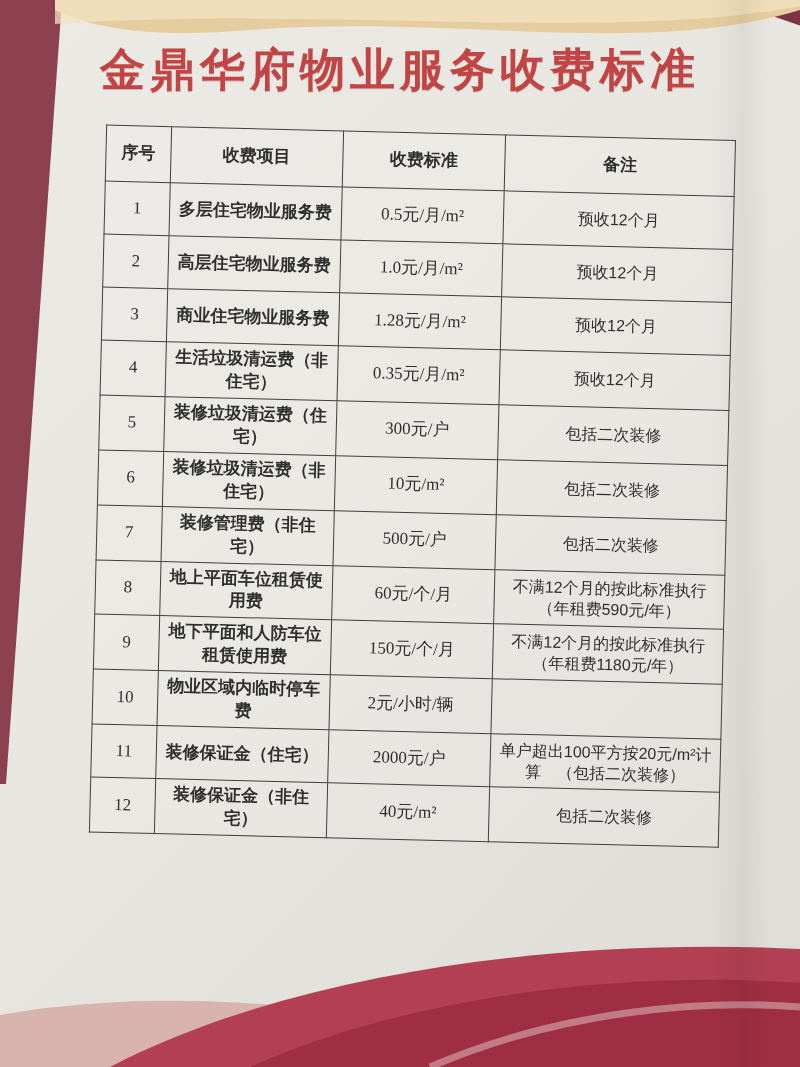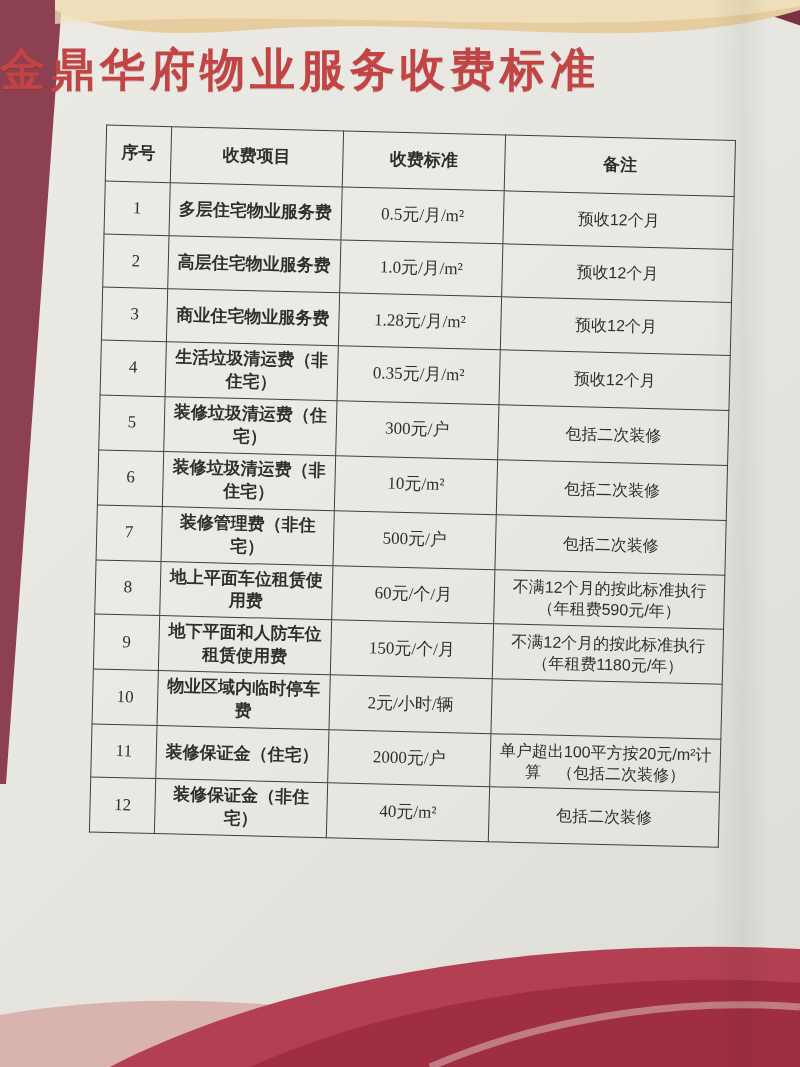--- a/index.html
+++ b/index.html
@@ -34,20 +34,21 @@
     position:absolute;right:0;top:0;width:75px;height:30px;
     background:var(--wedge-red);
     clip-path:polygon(0 0,100% 0,100% 85%);
   }
   .top-wave{position:absolute;top:0;left:0;width:800px;height:75px;}
   .bottom-wave{position:absolute;bottom:0;left:0;width:800px;height:160px;}
 
   
   .poster-title{
     position:absolute;top:40px;left:0;width:100%;
+    text-align:center;
     font-size:45px;font-weight:bold;
     letter-spacing:5px;
     color:var(--title-red);
     text-shadow:0 1px 0 rgba(120,30,30,.25);
   }
 
   
   .table-wrap{
     position:absolute;left:106px;top:140px;width:630px;
     transform-origin:top right;

